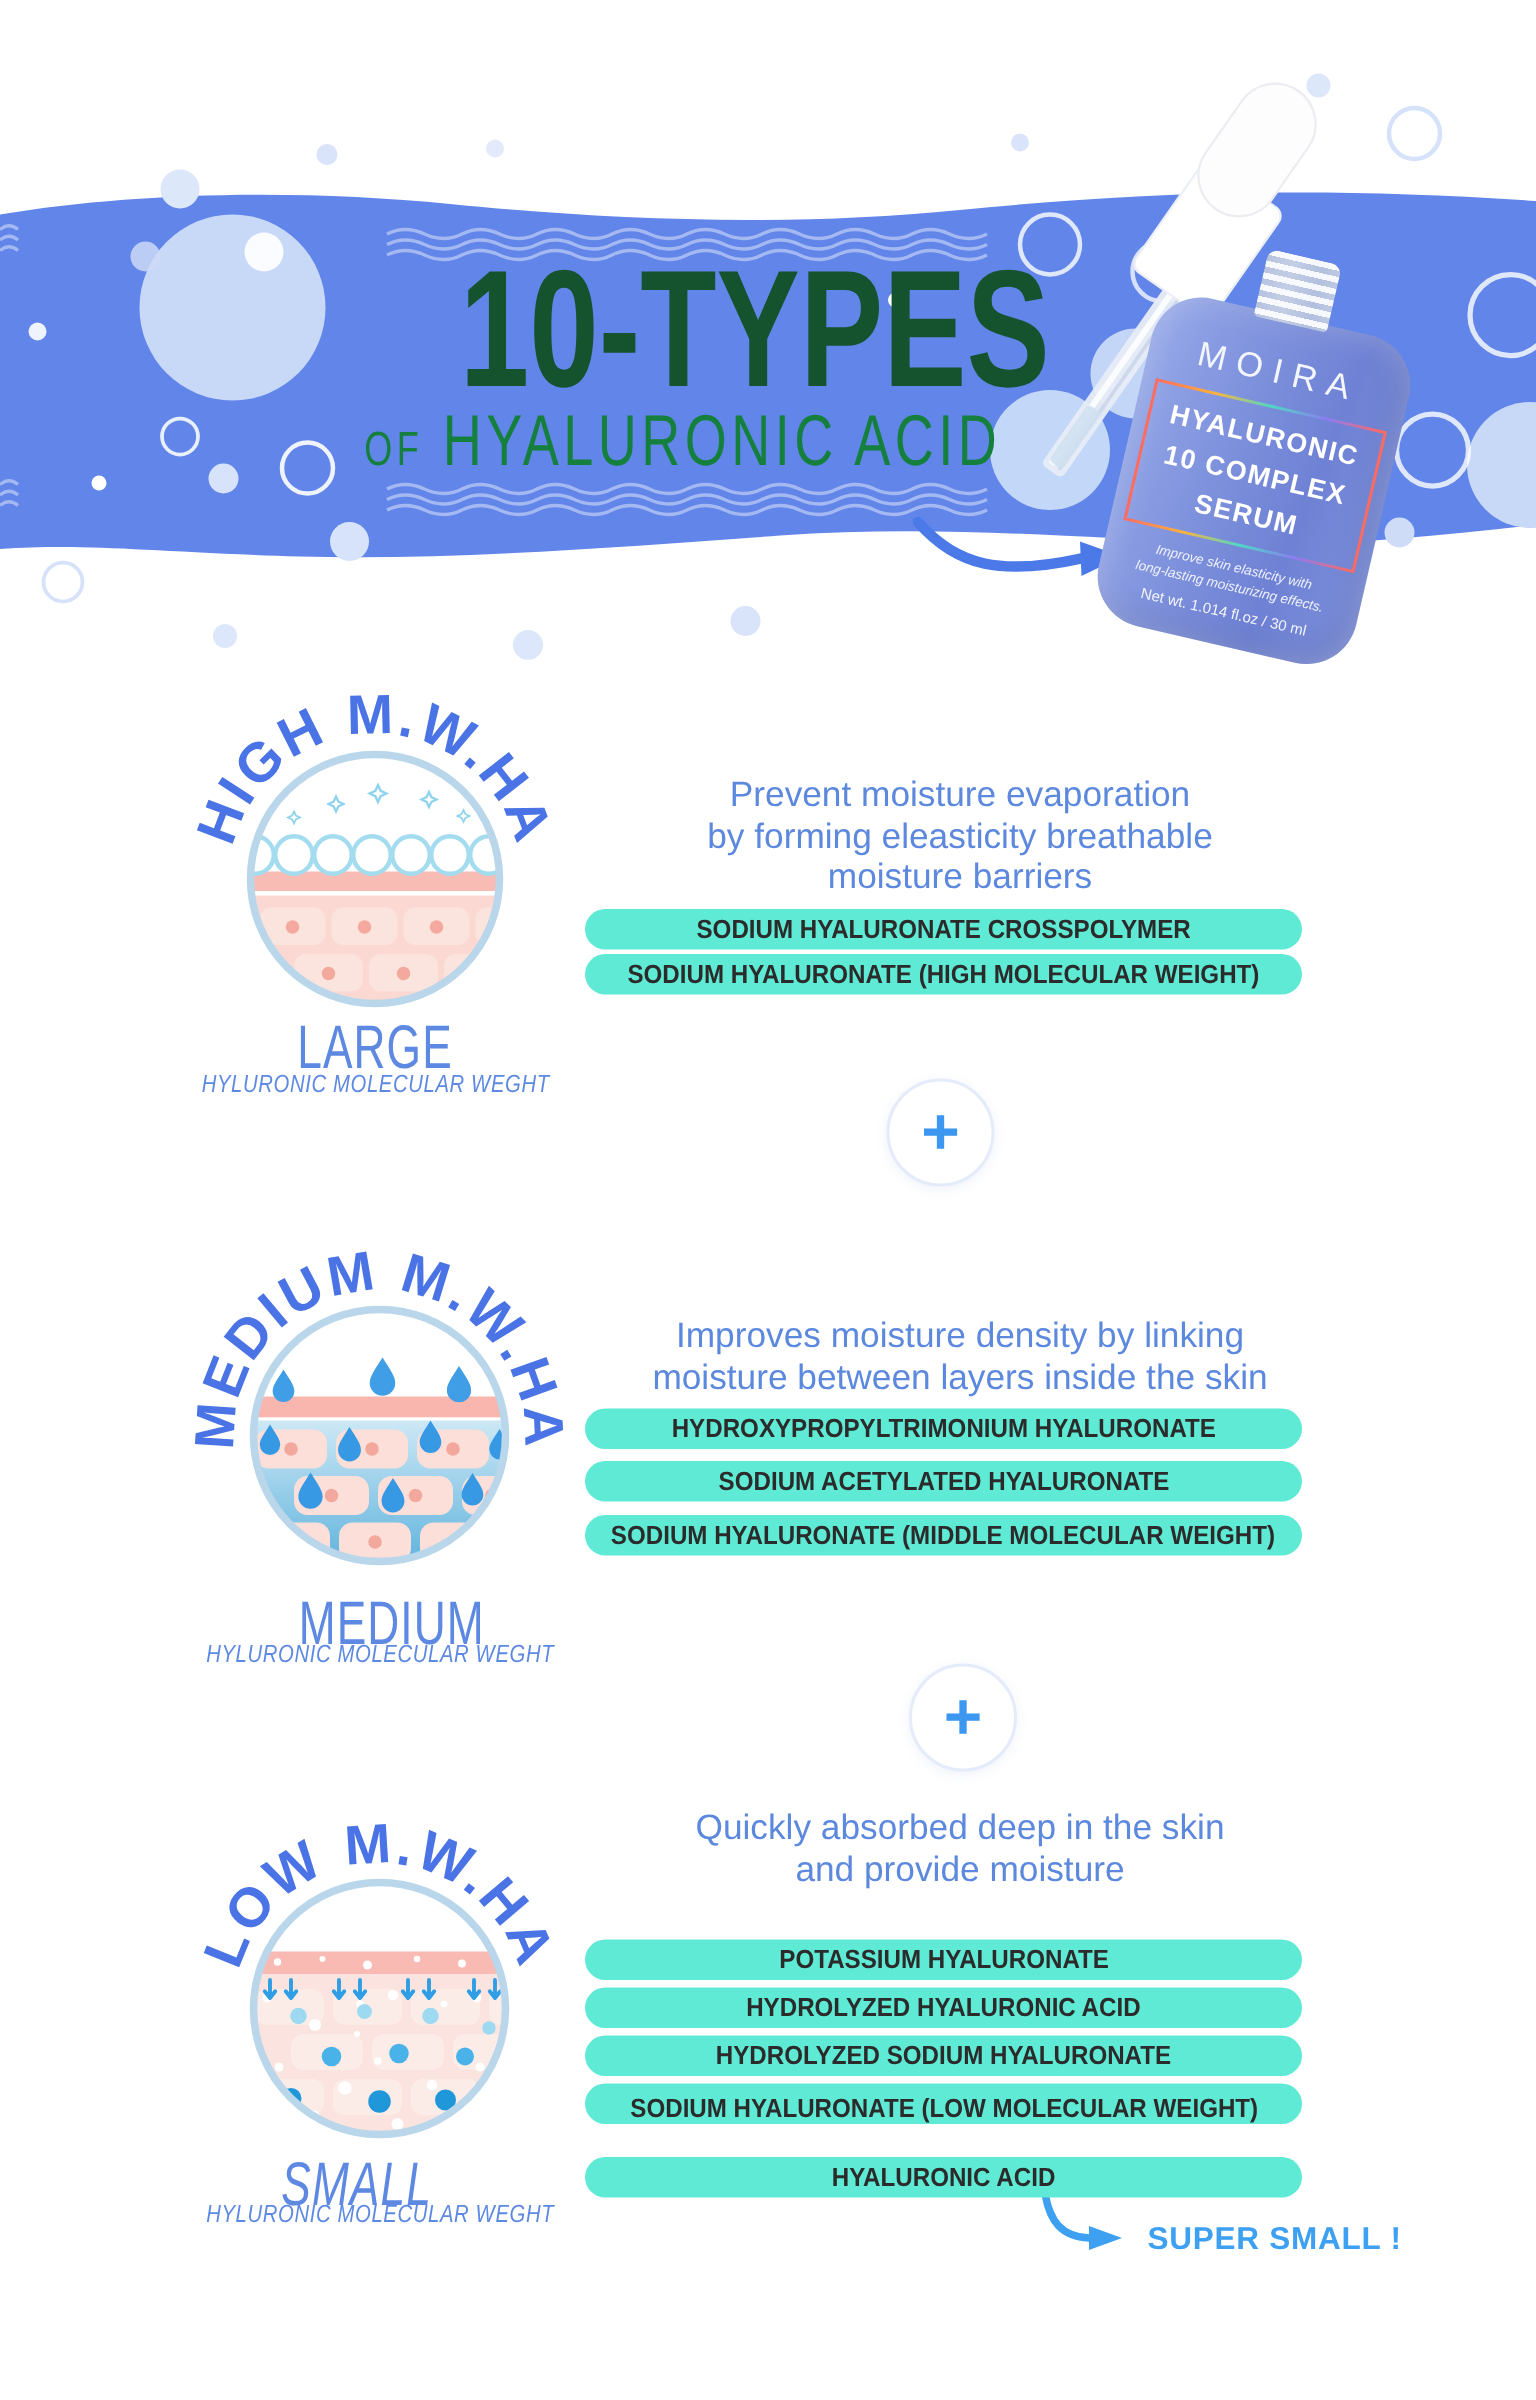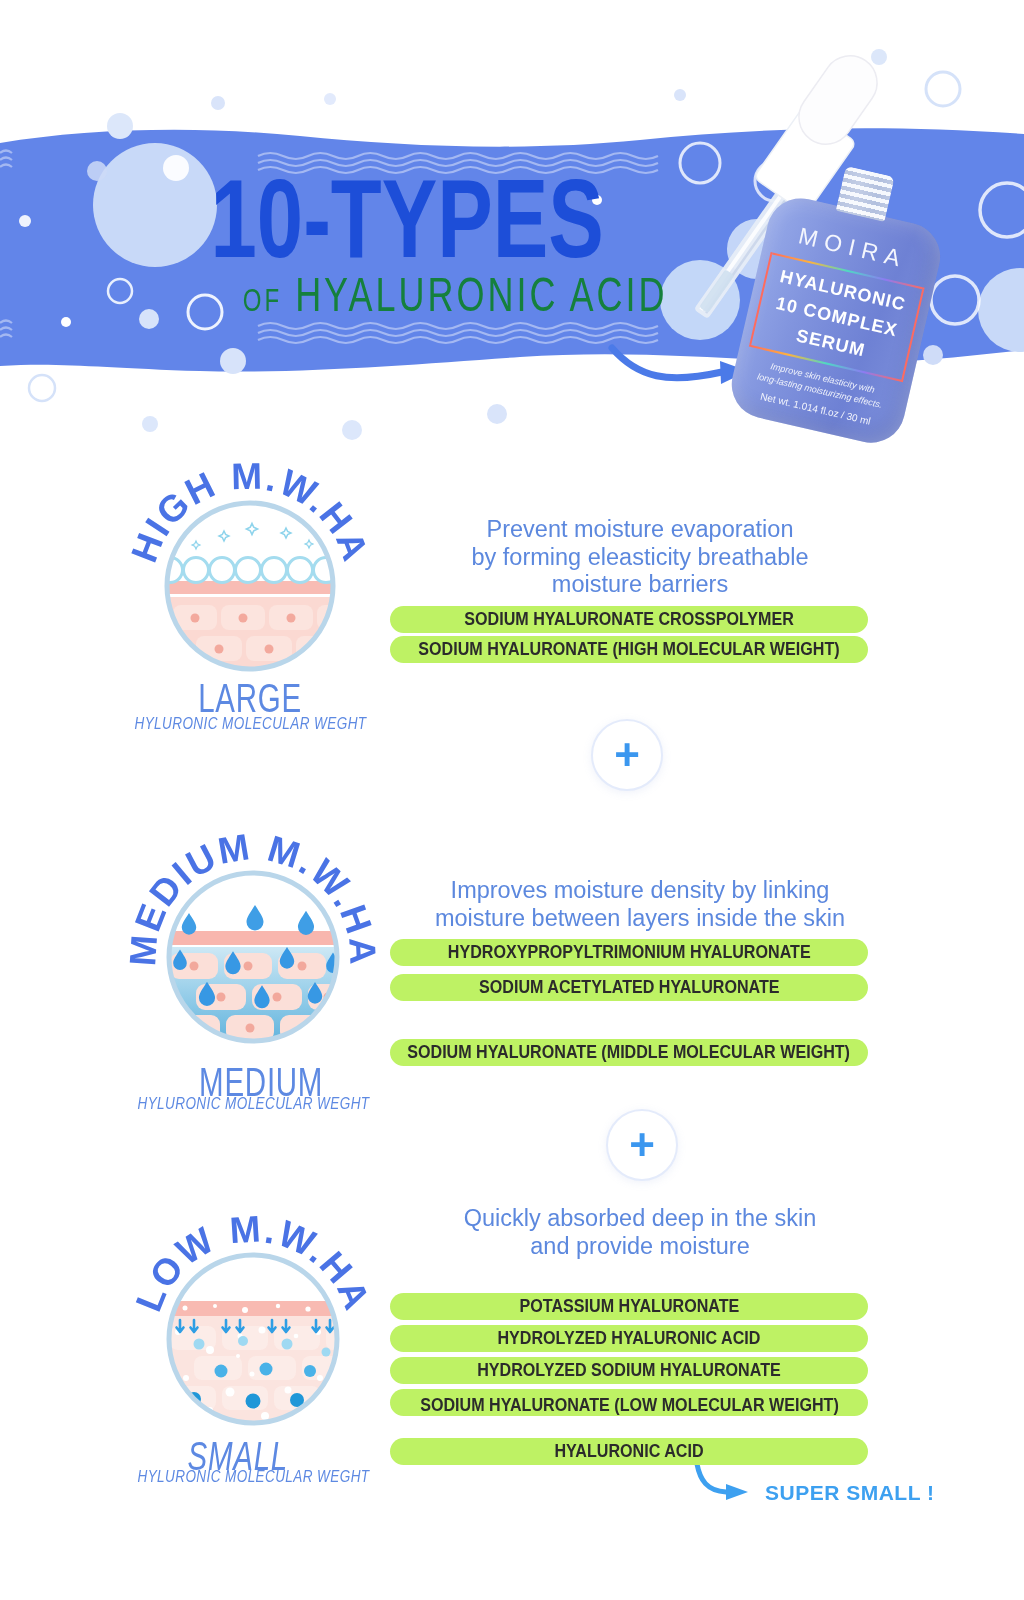--- a/index.html
+++ b/index.html
@@ -2,22 +2,22 @@
 <html><head>
 <meta charset="utf-8">
 <style>
   html,body{margin:0;padding:0;background:#fff;}
   .page{position:relative;width:1024px;height:1600px;background:#ffffff;overflow:hidden;
         font-family:"Liberation Sans",sans-serif;}
   svg{display:block;}
   .abs{position:absolute;}
 
   
-  .header-title{position:absolute;left:145px;top:164px;width:620px;text-align:left;
-    color:#1d4ed8;font-size:111px;font-weight:700;line-height:1;letter-spacing:0;}
+  .header-title{position:absolute;left:145px;top:164px;width:620px;text-align:right;
+    color:#14532d;font-size:111px;font-weight:700;line-height:1;letter-spacing:0;}
   .header-title .squeeze{display:inline-block;transform:scaleX(.75);transform-origin:center;}
   .header-sub{position:absolute;left:145px;top:271px;width:620px;text-align:center;
     color:#15803d;font-size:48px;font-weight:400;line-height:1;letter-spacing:4px;}
   .header-sub .squeeze{display:inline-block;transform:scaleX(.75);transform-origin:center;}
   .header-sub .of{font-size:32px;}
 
   
   .bottle{position:absolute;left:745px;top:168px;width:190px;height:270px;
     transform:rotate(13deg);z-index:6;}
   .neck{width:50px;height:46px;margin:0 auto;border-radius:7px 7px 3px 3px;opacity:.96;
@@ -30,21 +30,21 @@
   .holo{display:inline-block;margin-top:9px;padding:6px 13px;border:2px solid;
     border-image:linear-gradient(90deg,#ff6a5e,#ffb23d,#4fd8c4,#8c7bf2,#ff6a5e) 1;}
   .label-line{font-size:18px;font-weight:700;letter-spacing:1px;line-height:1.5;color:#ffffff;}
   .tagline{margin-top:8px;font-size:9px;font-style:italic;line-height:1.4;color:#eef1fb;}
   .net{margin-top:7px;font-size:10px;color:#f2f4fc;}
 
   
   .desc{position:absolute;left:360px;width:560px;text-align:center;color:#5c88de;
     font-size:23.5px;line-height:27.5px;font-weight:400;}
   .pill{position:absolute;left:390px;width:478px;height:27px;border-radius:14px;
-    background:#bef264;display:flex;align-items:center;justify-content:center;}
+    background:#5eead4;display:flex;align-items:center;justify-content:center;}
   .pill span{font-size:17.5px;font-weight:700;color:#2b2b2b;white-space:nowrap;
     transform:scaleX(.92);transform-origin:center;}
   .size-label{position:absolute;width:420px;text-align:center;color:#5d89e2;
     font-size:41px;font-weight:400;line-height:1;}
   .size-label .squeeze{display:inline-block;transform:scaleX(.72);transform-origin:center;letter-spacing:1px;}
   .size-sub{position:absolute;width:420px;text-align:center;color:#5d89e2;
     font-size:16.5px;font-weight:400;line-height:1;font-style:italic;}
   .size-sub .squeeze{display:inline-block;transform:scaleX(.82);transform-origin:center;letter-spacing:.5px;}
   .plus{position:absolute;width:68px;height:68px;border-radius:50%;background:#fff;
     border:2.5px solid #e4ebfb;box-shadow:0 2px 8px rgba(150,170,220,.15);
@@ -373,21 +373,21 @@
   <div class="desc" style="top:877px;">
     <div>Improves moisture density by linking</div>
     <div>moisture between layers inside the skin</div>
   </div>
   <div class="pill" style="top:939px;">
     <span>HYDROXYPROPYLTRIMONIUM HYALURONATE</span>
     </div>
   <div class="pill" style="top:974px;align-items:center;">
     <span>SODIUM ACETYLATED HYALURONATE</span>
     </div>
-  <div class="pill" style="top:1010px;margin-top:29px;">
+  <div class="pill" style="top:1010px;">
     <span>SODIUM HYALURONATE (MIDDLE MOLECULAR WEIGHT)</span>
     </div>
   <div class="size-label" style="left:51px;top:1062px;">
     <span class="squeeze">MEDIUM</span></div>
   <div class="size-sub" style="left:43px;top:1095px;">
     <span class="squeeze">HYLURONIC MOLECULAR WEGHT</span></div>
 
   <div class="plus" style="left:606px;top:1109px;">
     <span>+</span>
     </div>

